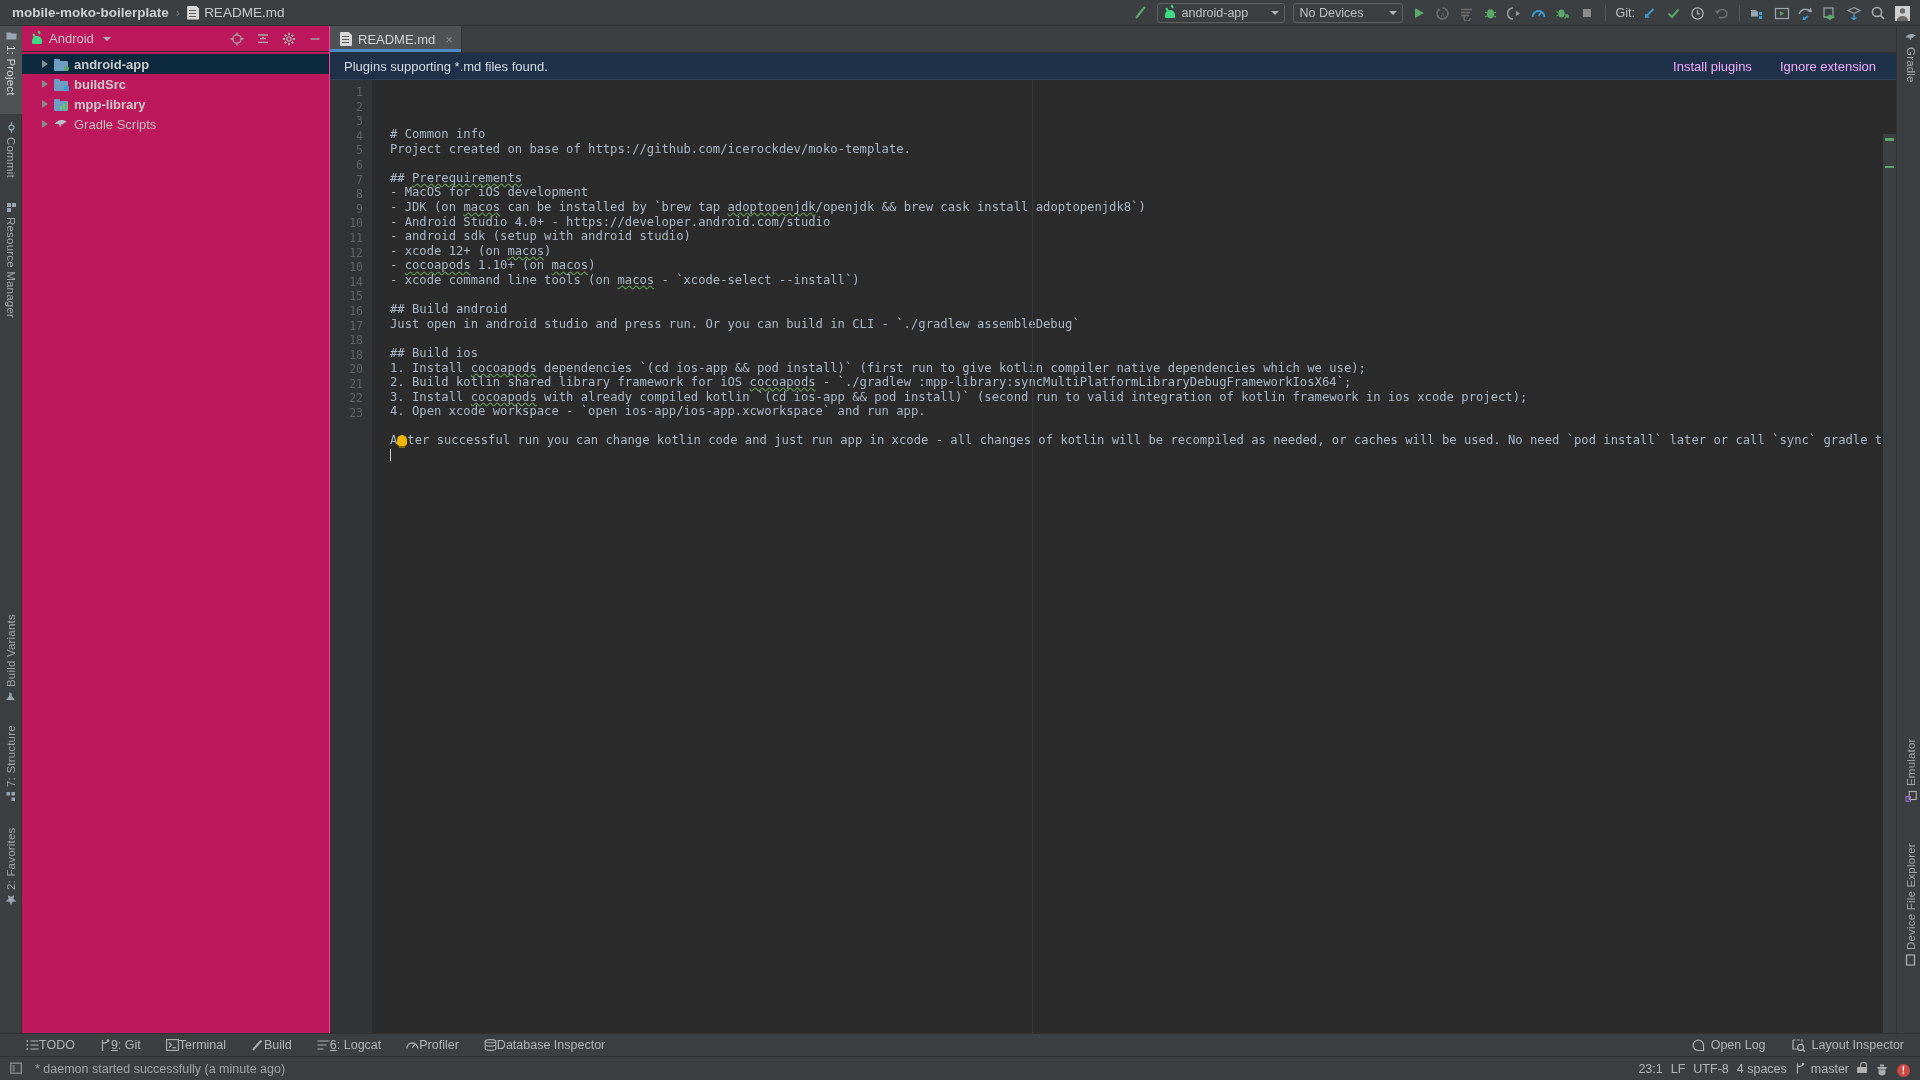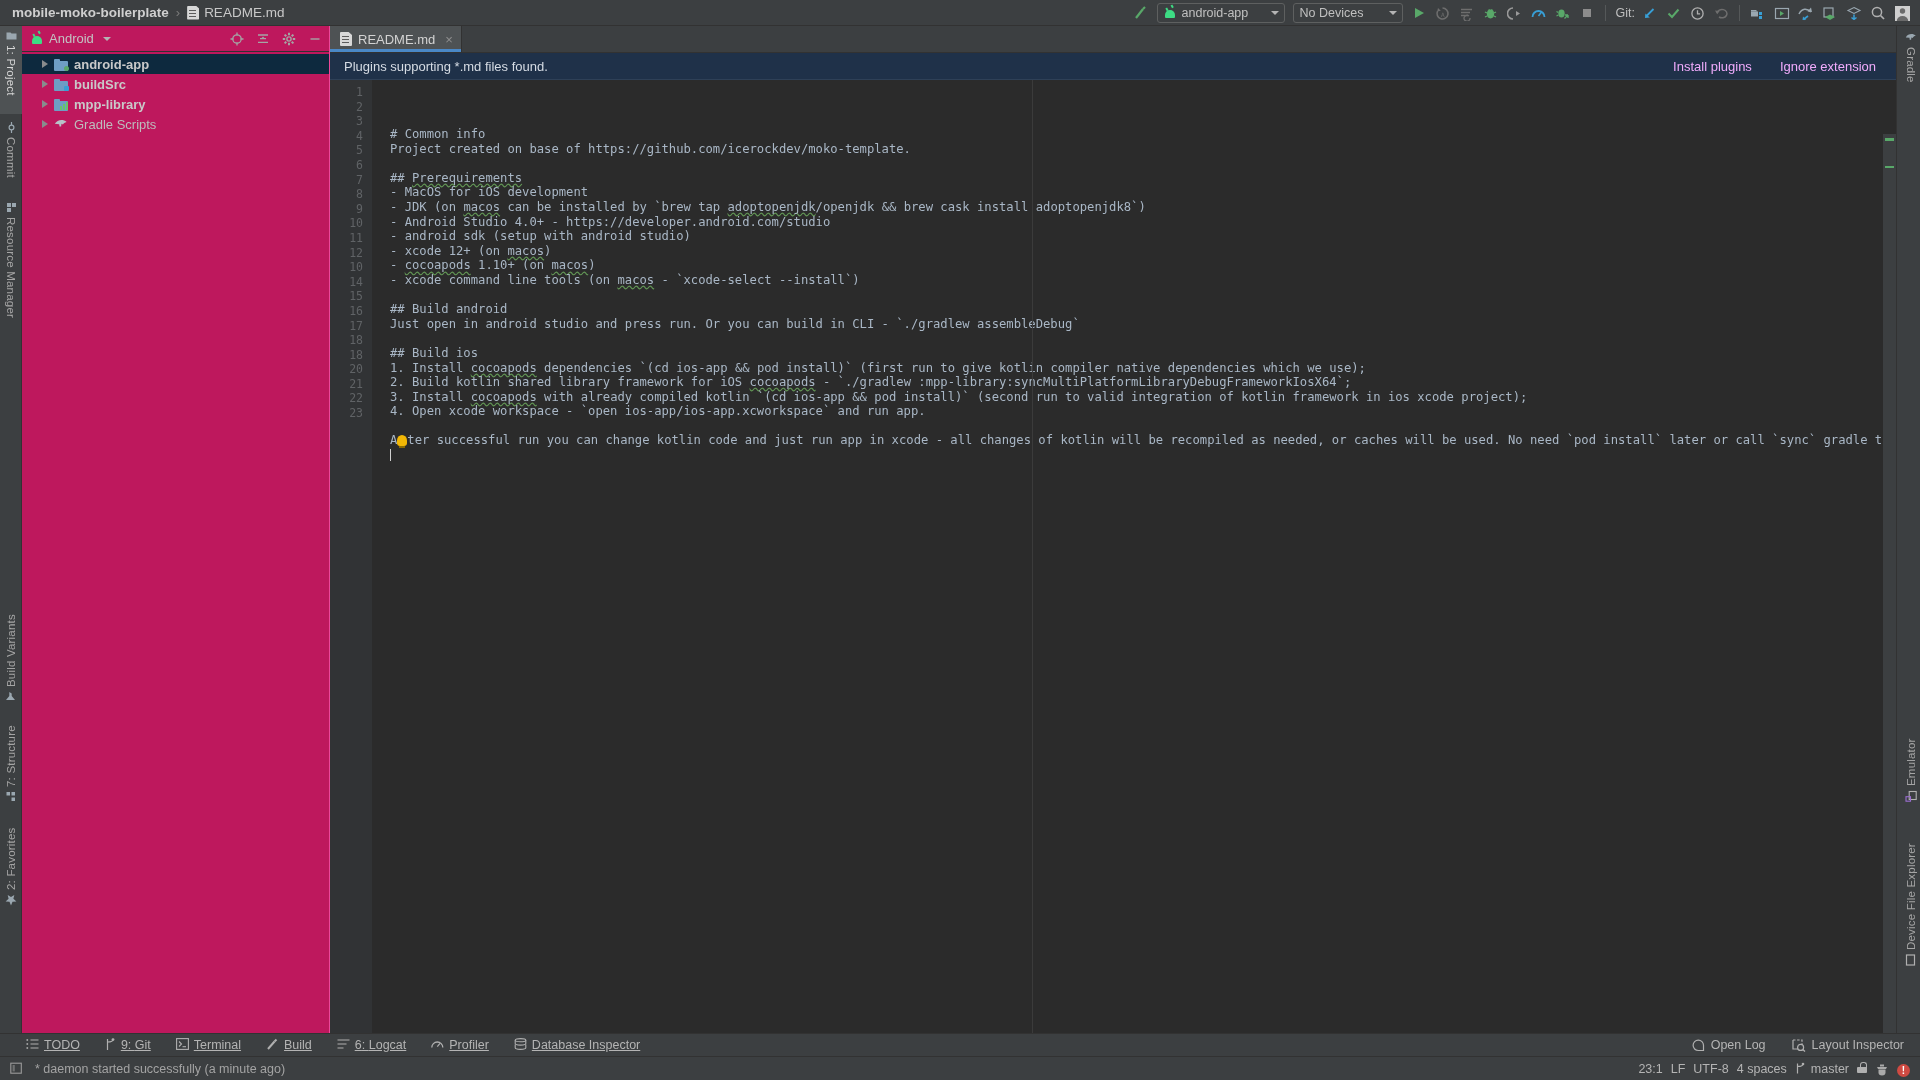--- a/index.html
+++ b/index.html
@@ -181,22 +181,22 @@
   }
   #stripegutter .mark { position: absolute; right: 2px; width: 9px; height: 3px; }
 
   
   #bottombar {
     position: absolute; left: 0; bottom: 24px; width: 1920px; height: 23px;
     background: #3c3f41; border-top: 1px solid #323232;
     display: flex; align-items: center; padding-left: 26px; gap: 0;
   }
   .bottom-item {
-    display: flex; align-items: flex-start; gap: 5px; font-size: 12.5px; color: #b4b4b4;
-    padding: 0 13px 0 0; margin-right: 12px; cursor: default; white-space: nowrap; text-decoration: underline;
+    display: flex; align-items: center; font-size: 12.5px; color: #b4b4b4;
+    padding: 0 13px 0 0; margin-right: 12px; cursor: default; white-space: nowrap;
   }
   .bottom-item u { text-decoration: underline; }
   #bottombar .spacer { flex: 1; }
   #bottombar .right-item {
     display:flex; align-items:center; gap:6px; font-size:12.5px; color:#b4b4b4;
     margin-left: 26px; cursor: default;
   }
 
   
   #statusbar {

